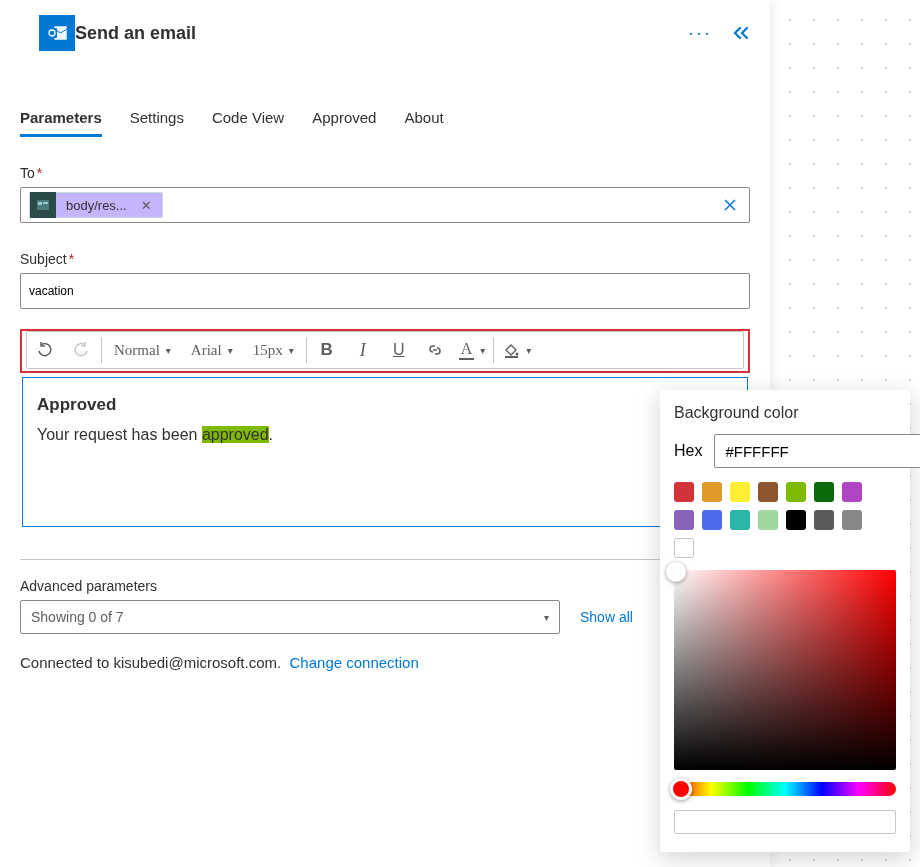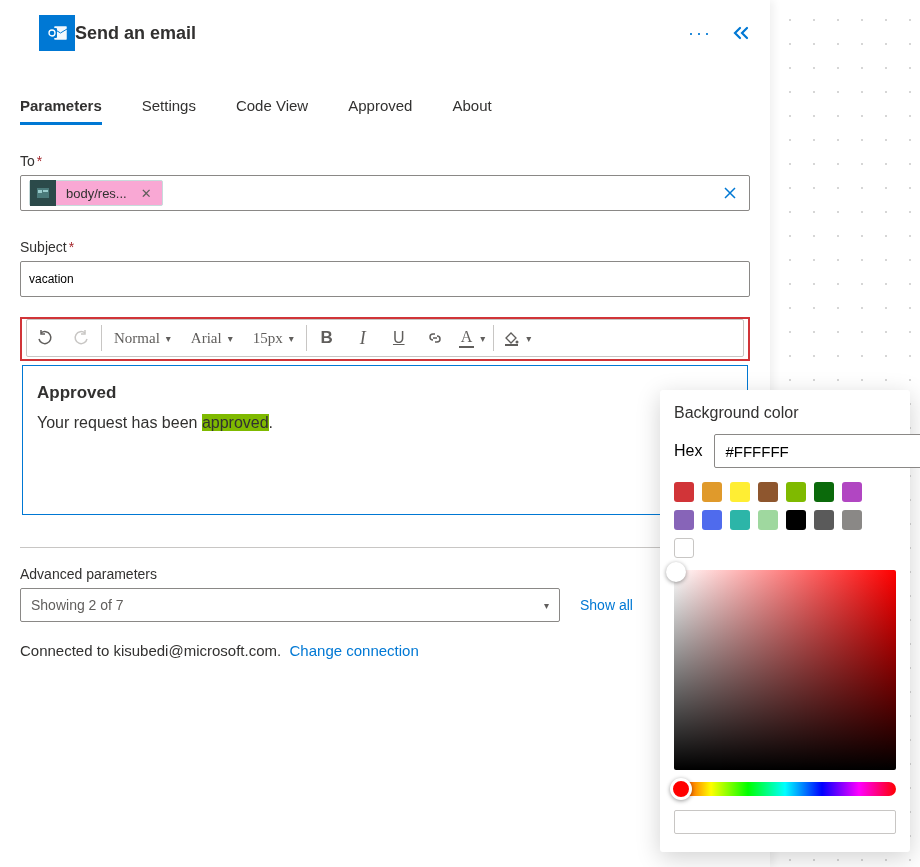--- a/index.html
+++ b/index.html
@@ -39,23 +39,23 @@
       background: #0078d4;
       display: flex; align-items: center; justify-content: center;
     }
     .action-icon svg { width: 24px; height: 24px; }
     .header-title { font-size: 18px; font-weight: 600; flex: 1; }
     .header-actions { display: flex; align-items: center; gap: 20px; color: #0078d4; }
     .more-dots { color: #0078d4; font-size: 18px; letter-spacing: 2px; cursor: pointer; }
     .collapse-icon { cursor: pointer; }
     .tabs {
       display: flex;
-      gap: 40px;
+      gap: 28px;
       border-bottom: 1px solid transparent;
-      margin-top: 20px;
+      margin-top: 32px;
     }
     .tab {
       padding: 8px 0 10px 0;
       font-size: 15px;
       color: #323130;
       cursor: pointer;
       position: relative;
     }
     .tab.active { font-weight: 600; }
     .tab.active::after {
@@ -77,21 +77,21 @@
       align-items: center;
       gap: 8px;
       position: relative;
     }
     .input-box.simple input {
       border: none; outline: none; width: 100%; font-size: 12px; font-family: inherit;
     }
     .token {
       display: inline-flex;
       align-items: center;
-      background: #f9a8d4;
+      background: #c4b5fd;
       border: 1px solid #c7dbdb;
       border-radius: 2px;
       height: 26px;
       padding: 0 6px 0 0;
       gap: 10px;
       font-size: 13px;
     }
     .token-thumb {
       width: 26px; height: 26px;
       background: #2b4a4a;
@@ -356,21 +356,21 @@
     <div>
       <span>Your request has been </span><span class="highlight">approved</span><span>.</span>
     </div>
   </div>
 
   <div class="divider"></div>
 
   <div class="field-label" style="margin-bottom:6px;">Advanced parameters</div>
   <div class="adv-row">
     <div class="adv-select">
-      <span>Showing 2 of 7</span>
+      <span>Showing 0 of 7</span>
       <span class="chev">▾</span>
     </div>
     <span class="link">Show all</span>
   </div>
 
   <div class="connected-row">
     <span>Connected to </span><span>kisubedi@microsoft.com.</span>
     &nbsp;<span class="link">Change connection</span>
   </div>
 

